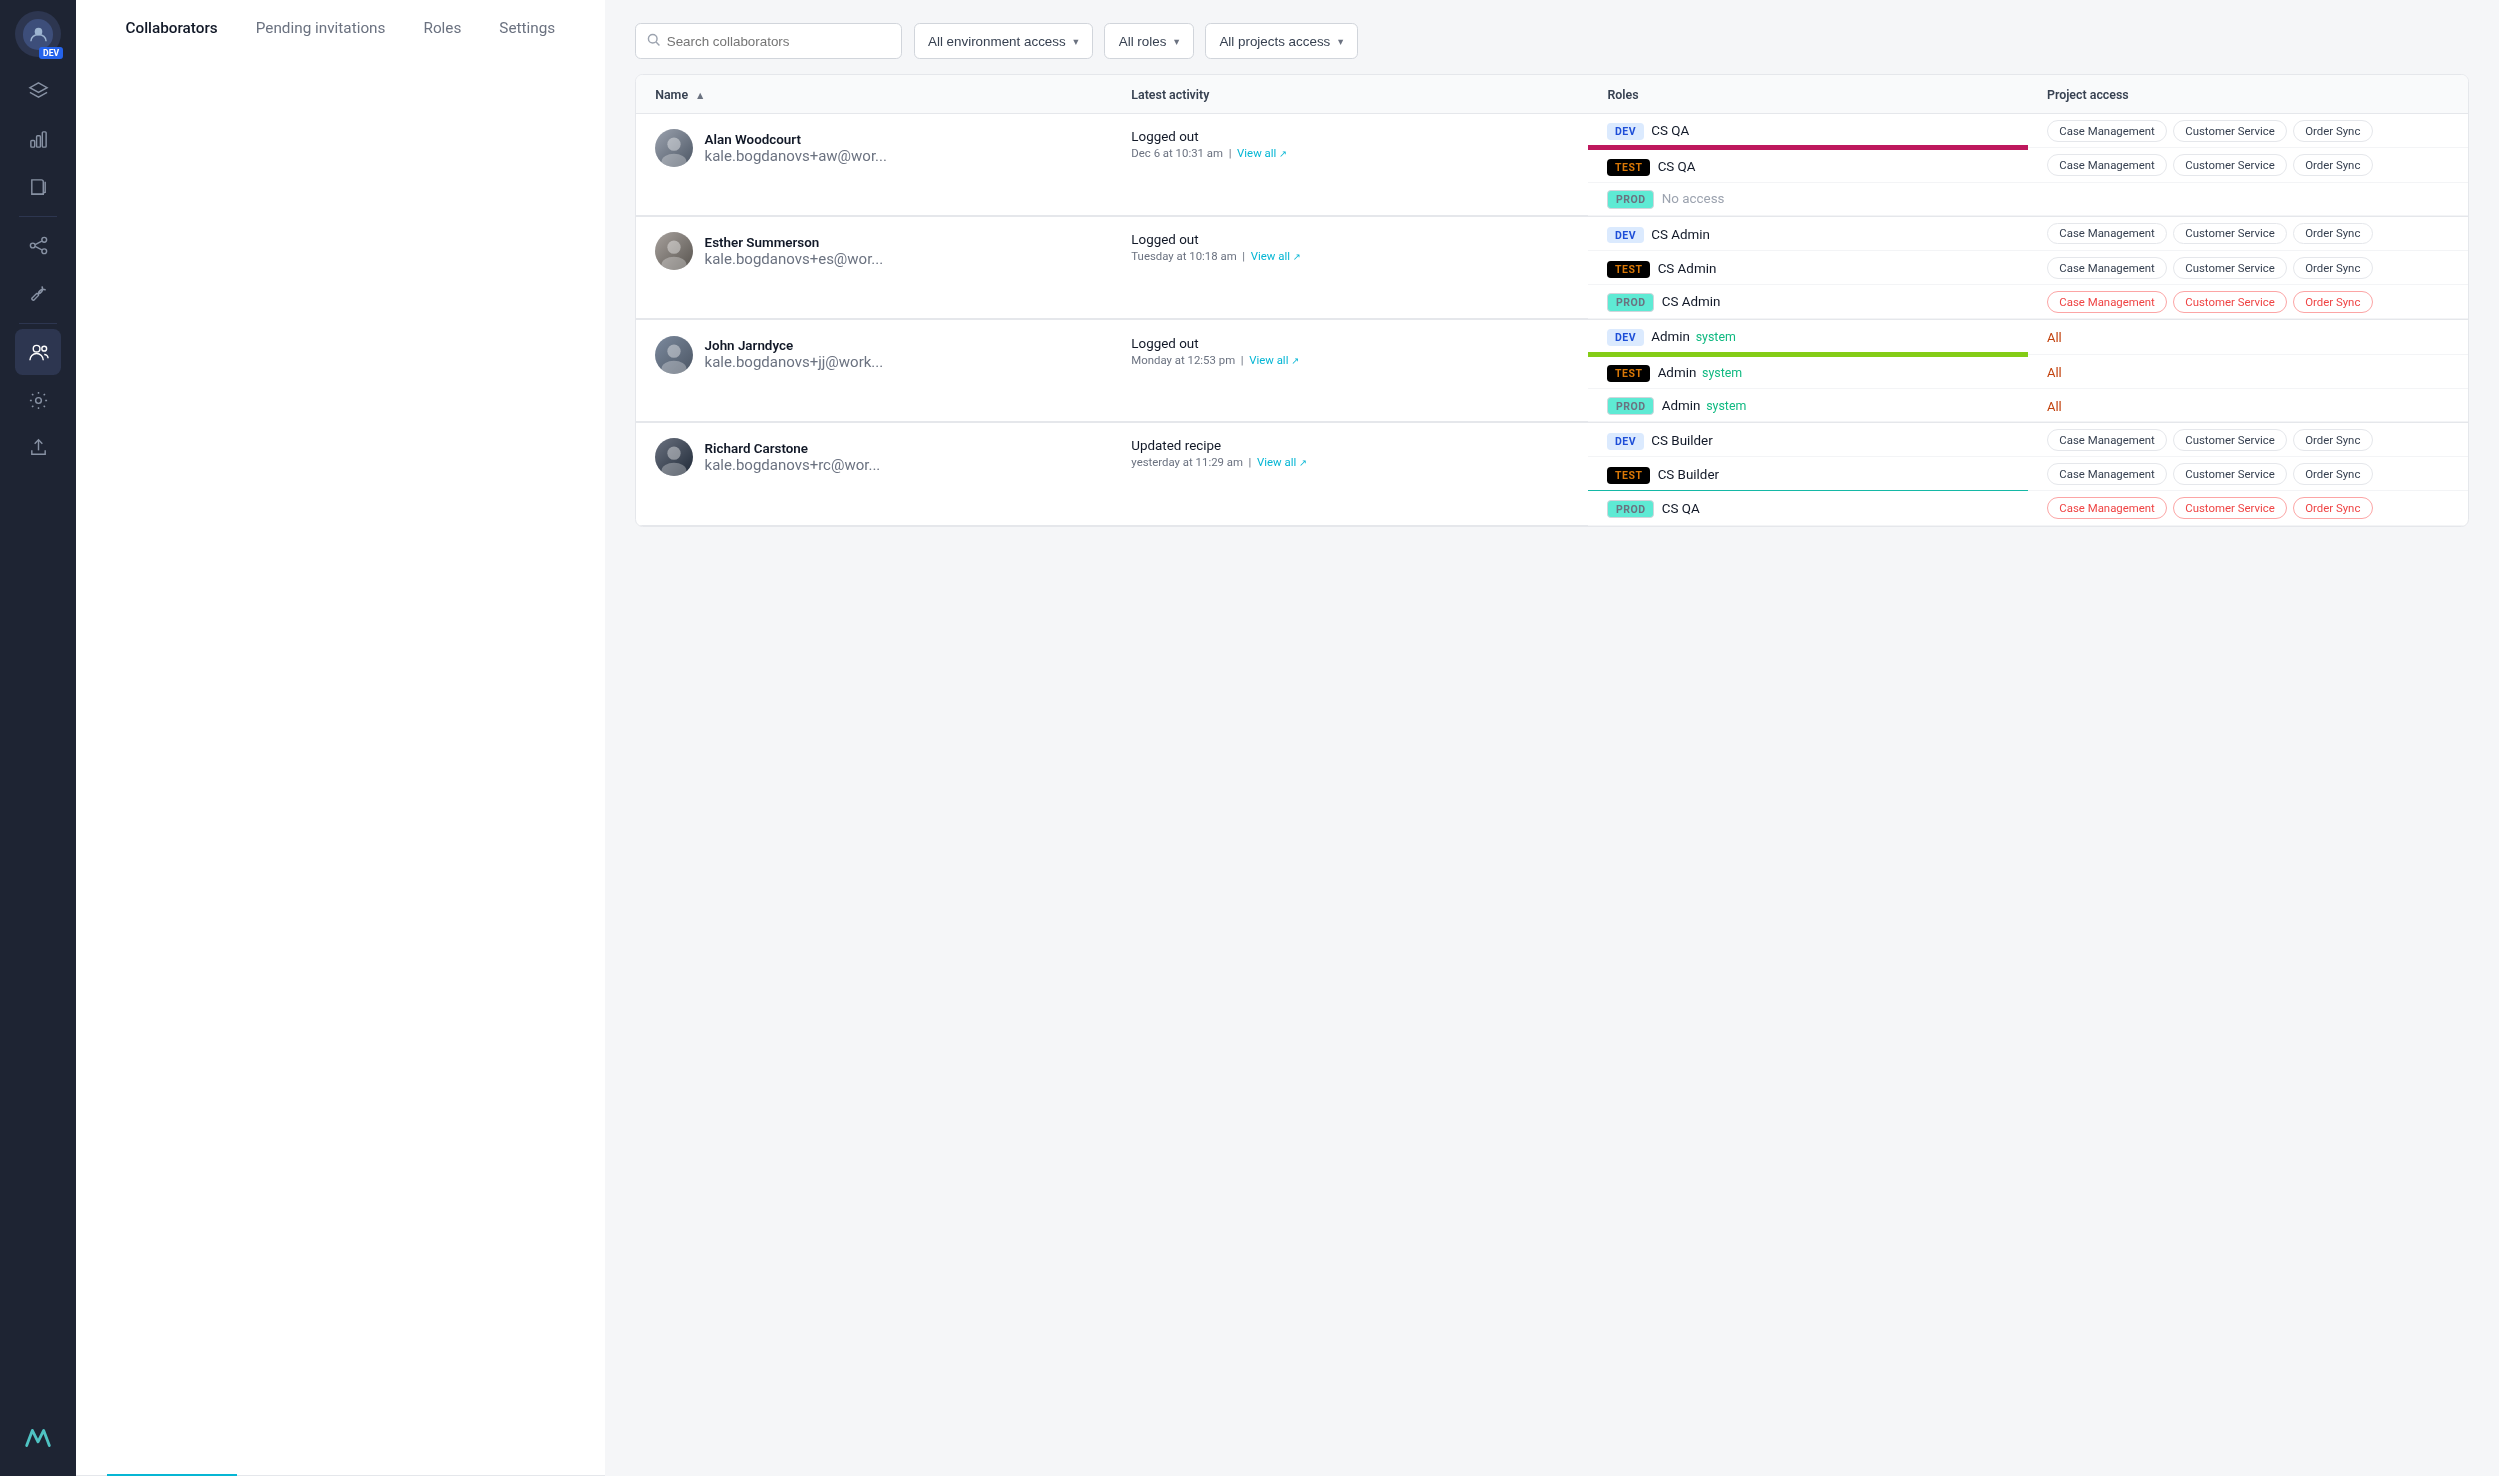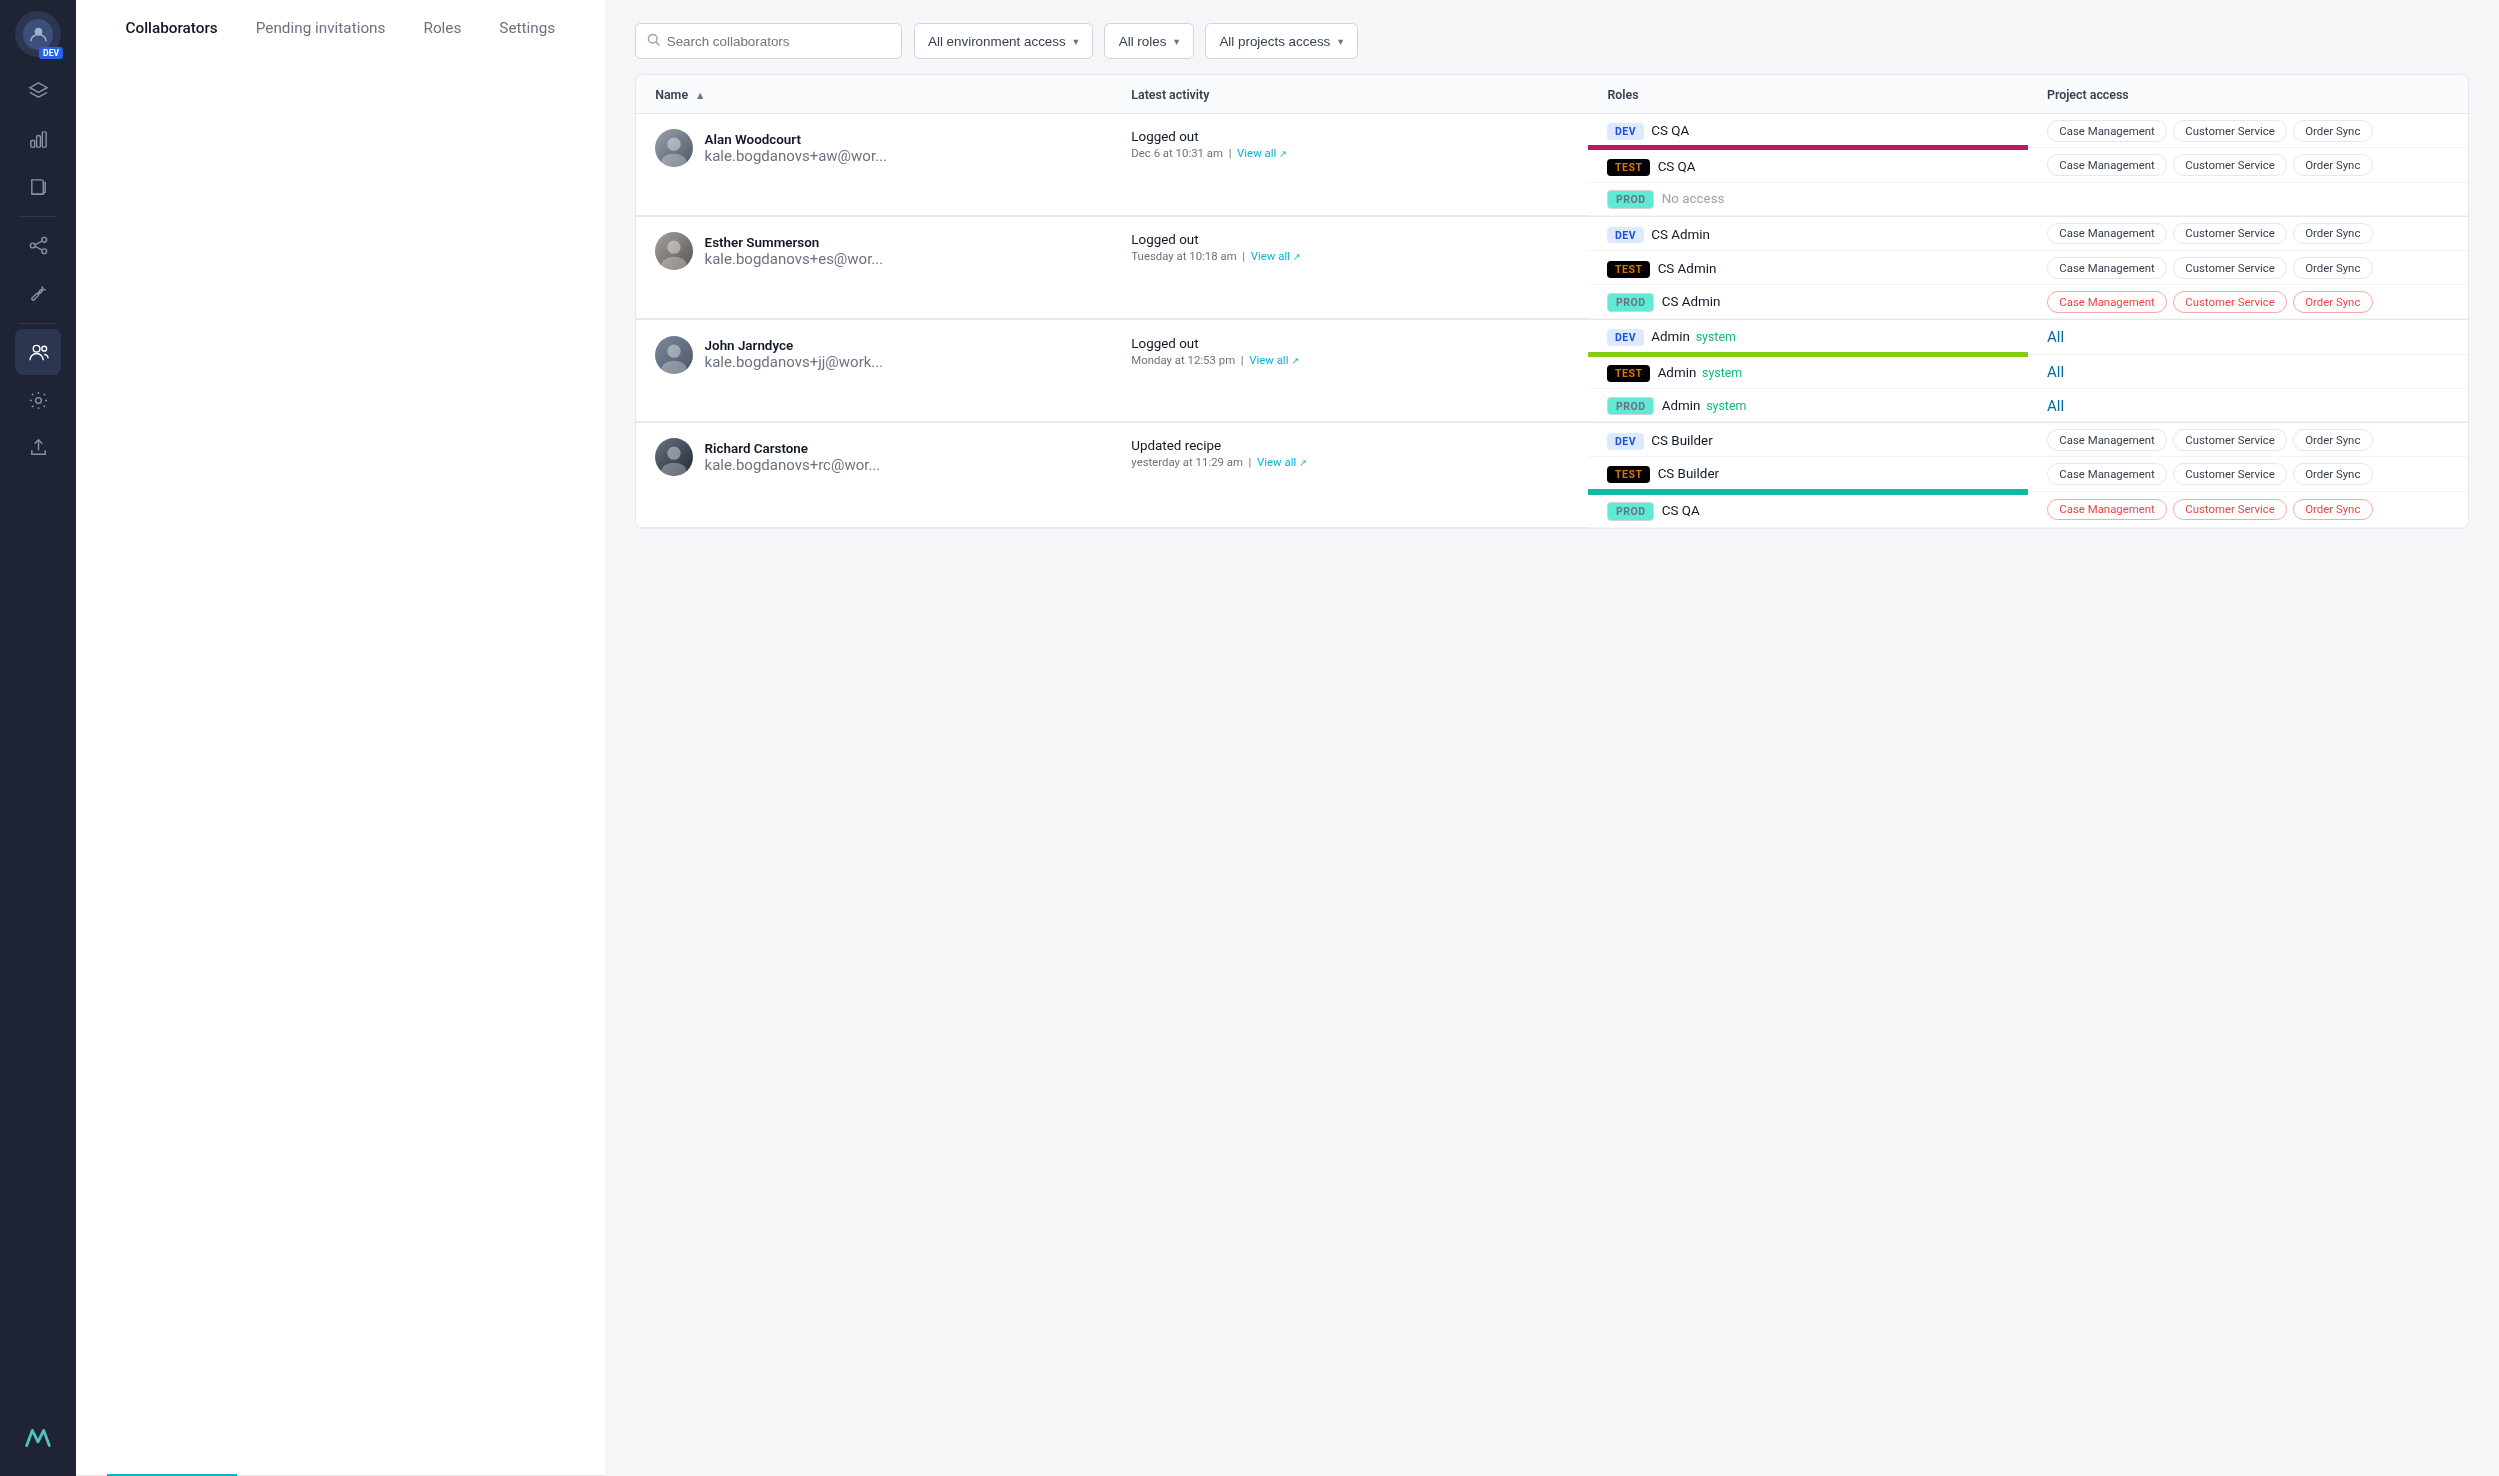--- a/index.html
+++ b/index.html
@@ -276,21 +276,21 @@
     .project-tag {
       border: 1px solid #e5e7eb;
       border-radius: 19px;
       padding: 2.9px 11.4px;
       font-size: 11.4px;
       color: #374151;
       background: #fff;
       white-space: nowrap;
     }
     .project-tag.pink { border-color: #fca5a5; color: #ef4444; }
-    .all-text { font-size: 15px; color: #0369a1; }
+    .all-text { font-size: 13px; color: #c2410c; }
 
     
     .first-env td { padding-top: 15.3px; }
     .last-env td { padding-bottom: 15.3px; }
   </style>
 </head>
 <body>
 
 <nav class="sidebar">
   <div class="sidebar-logo">
@@ -598,21 +598,21 @@
               <td style="padding: 5.7px 19px; border-bottom: 1px solid #f3f4f6; vertical-align: middle;"><span class="env-badge env-dev">DEV</span><span class="role-name">CS Builder</span></td>
               <td style="padding: 5.7px 19px; border-bottom: 1px solid #f3f4f6; vertical-align: middle;">
                 <div class="project-tags">
                   <span class="project-tag">Case Management</span>
                   <span class="project-tag">Customer Service</span>
                   <span class="project-tag">Order Sync</span>
                 </div>
               </td>
             </tr>
             <tr>
-              <td style="padding: 5.7px 19px; border-bottom: 6px solid #14b8a6; vertical-align: middle;"><span class="env-badge env-test">TEST</span><span class="role-name">CS Builder</span></td>
+              <td style="padding: 5.7px 19px; border-bottom: 1px solid #14b8a6; vertical-align: middle;"><span class="env-badge env-test">TEST</span><span class="role-name">CS Builder</span></td>
               <td style="padding: 5.7px 19px; border-bottom: 1px solid #f3f4f6; vertical-align: middle;">
                 <div class="project-tags">
                   <span class="project-tag">Case Management</span>
                   <span class="project-tag">Customer Service</span>
                   <span class="project-tag">Order Sync</span>
                 </div>
               </td>
             </tr>
             <tr class="last-env">
               <td style="padding: 5.7px 19px; border-bottom: 1px solid #f3f4f6; vertical-align: middle;"><span class="env-badge env-prod">PROD</span><span class="role-name">CS QA</span></td>

